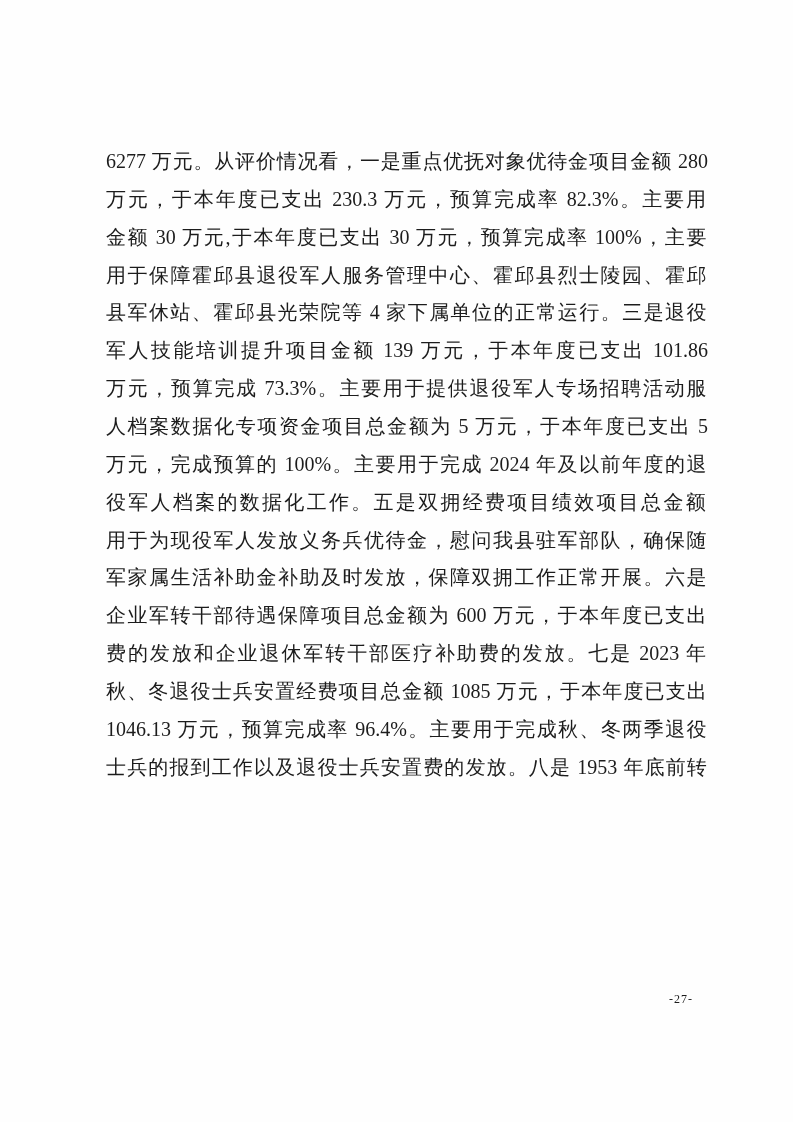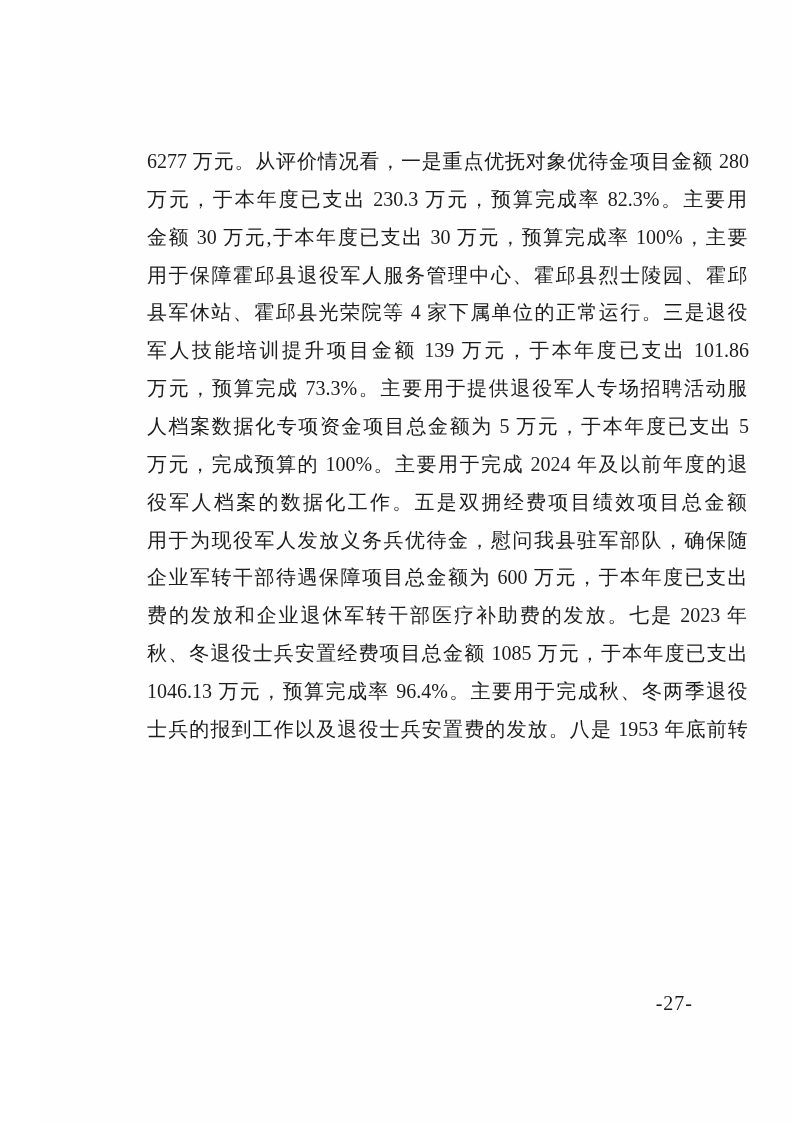--- a/index.html
+++ b/index.html
@@ -11,21 +11,20 @@
     width: 793px;
     height: 1122px;
     position: relative;
     overflow: hidden;
     font-family: "Liberation Serif", "DejaVu Serif", serif;
   }
   .page {
     position: absolute;
     inset: 0;
     background: #fefefe;
-    margin-left: 41px;
   }
   .text-block {
     position: absolute;
     left: 106px;
     top: 143px;
     width: 602px;
     color: #1c1c1c;
   }
   .text-line {
     font-size: 20px;
@@ -40,41 +39,42 @@
   
   .text-line::after {
     content: "";
     display: inline-block;
     width: 0;
   }
   .page-number {
     position: absolute;
     top: 992px;
     right: 100px;
-    font-size: 20px;
+    font-size: 12px;
     color: #1c1c1c;
     letter-spacing: 1px;
   }
 </style>
 </head>
 <body>
 
 <div class="page">
   <div class="text-block">
     <div class="text-line">6277 万元。从评价情况看，一是重点优抚对象优待金项目金额 280</div>
     <div class="text-line">万元，于本年度已支出 230.3 万元，预算完成率 82.3%。主要用</div>
     <div class="text-line">金额 30 万元,于本年度已支出 30 万元，预算完成率 100%，主要</div>
     <div class="text-line">用于保障霍邱县退役军人服务管理中心、霍邱县烈士陵园、霍邱</div>
     <div class="text-line">县军休站、霍邱县光荣院等 4 家下属单位的正常运行。三是退役</div>
     <div class="text-line">军人技能培训提升项目金额 139 万元，于本年度已支出 101.86</div>
     <div class="text-line">万元，预算完成 73.3%。主要用于提供退役军人专场招聘活动服</div>
     <div class="text-line">人档案数据化专项资金项目总金额为 5 万元，于本年度已支出 5</div>
     <div class="text-line">万元，完成预算的 100%。主要用于完成 2024 年及以前年度的退</div>
     <div class="text-line">役军人档案的数据化工作。五是双拥经费项目绩效项目总金额</div>
     <div class="text-line">用于为现役军人发放义务兵优待金，慰问我县驻军部队，确保随</div>
+    <div class="text-line">军家属生活补助金补助及时发放，保障双拥工作正常开展。六是</div>
     <div class="text-line">企业军转干部待遇保障项目总金额为 600 万元，于本年度已支出</div>
     <div class="text-line">费的发放和企业退休军转干部医疗补助费的发放。七是 2023 年</div>
     <div class="text-line">秋、冬退役士兵安置经费项目总金额 1085 万元，于本年度已支出</div>
     <div class="text-line">1046.13 万元，预算完成率 96.4%。主要用于完成秋、冬两季退役</div>
     <div class="text-line">士兵的报到工作以及退役士兵安置费的发放。八是 1953 年底前转</div>
   </div>
   <div class="page-number">-27-</div>
 </div>
 
 </body></html>

